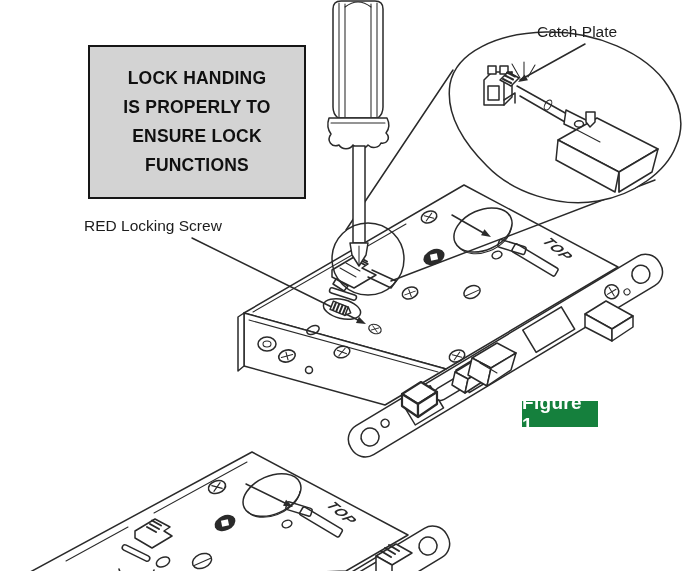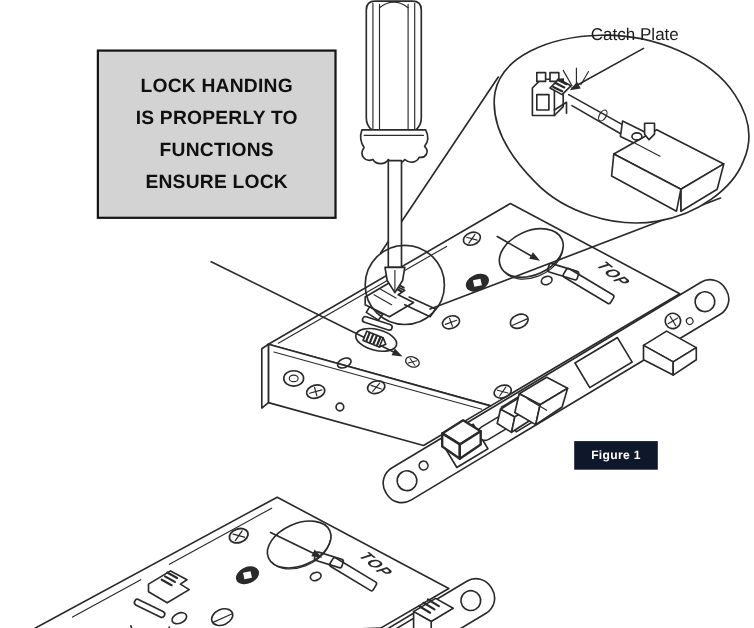--- a/index.html
+++ b/index.html
@@ -16,22 +16,22 @@
   svg .wh{fill:#ffffff;stroke:none;}
   svg .svgtext{fill:#2a2a2a;stroke:none;font-weight:bold;font-size:13.5px;
                font-family:"Liberation Sans",sans-serif;letter-spacing:1px;}
   .warning-box{position:absolute;left:88px;top:25px;width:214px;height:150px;
                background:#d3d3d3;border:2.5px solid #161616;display:flex;flex-direction:column;
                justify-content:center;align-items:center;text-align:center;
                font-weight:bold;font-size:17.5px;line-height:29px;color:#101010;letter-spacing:.2px;margin-top:20px;}
   .lbl{position:absolute;color:#1c1c1c;font-size:15.5px;white-space:nowrap;}
   .catch-label{left:517px;top:23px;margin-left:20px;}
   .red-label{left:84px;top:217px;}
-  .figure-badge{position:absolute;left:522px;top:401px;width:76px;height:26px;background:#0f172a;
-                color:#fff;font-weight:bold;font-size:11px;display:flex;align-items:center;
+  .figure-badge{position:absolute;left:522px;top:401px;width:76px;height:26px;background:#15803d;
+                color:#fff;font-weight:bold;font-size:19px;display:flex;align-items:center;
                 justify-content:center;letter-spacing:.3px;}
 </style>
 </head>
 <body>
 
 <div class="canvas">
 
 <svg width="685" height="571" viewBox="0 0 685 571">
   <defs>
     <g id="scr-phil">
@@ -263,20 +263,21 @@
         <path class="hatch" d="M-7,-4 L-7,4 M-3.5,-4 L-3.5,4 M0,-4 L0,4 M3.5,-4 L3.5,4"></path>
       </g>
     </g>
     <use href="#scr-x" transform="translate(375,329) rotate(20) scale(0.8)"></use>
   </g>
 </svg>
 
 <div class="warning-box">
   <span>LOCK HANDING</span>
   <span>IS PROPERLY TO</span>
+  <span>ENSURE LOCK</span>
   <span>FUNCTIONS</span>
-  <span>ENSURE LOCK</span>
 </div>
 
 <div class="lbl catch-label">Catch Plate</div>
+<div class="lbl red-label">RED Locking Screw</div>
 <div class="figure-badge">Figure 1</div>
 
 </div>
 
 </body></html>

